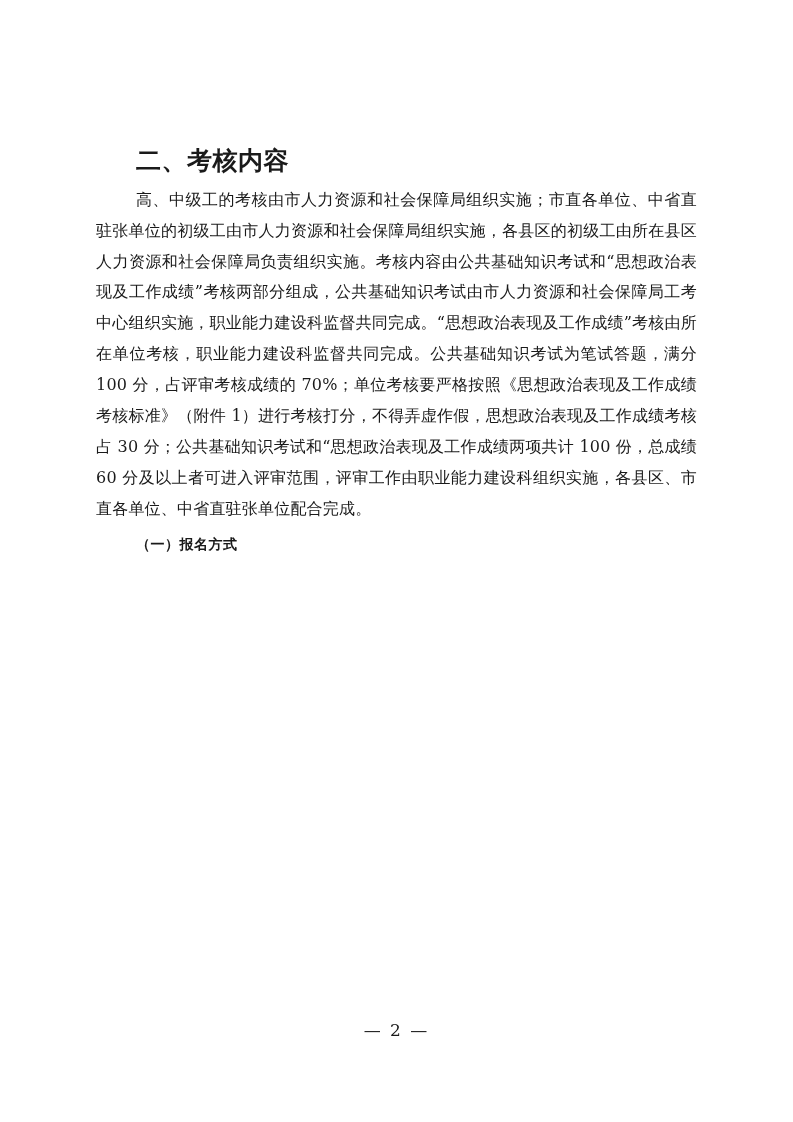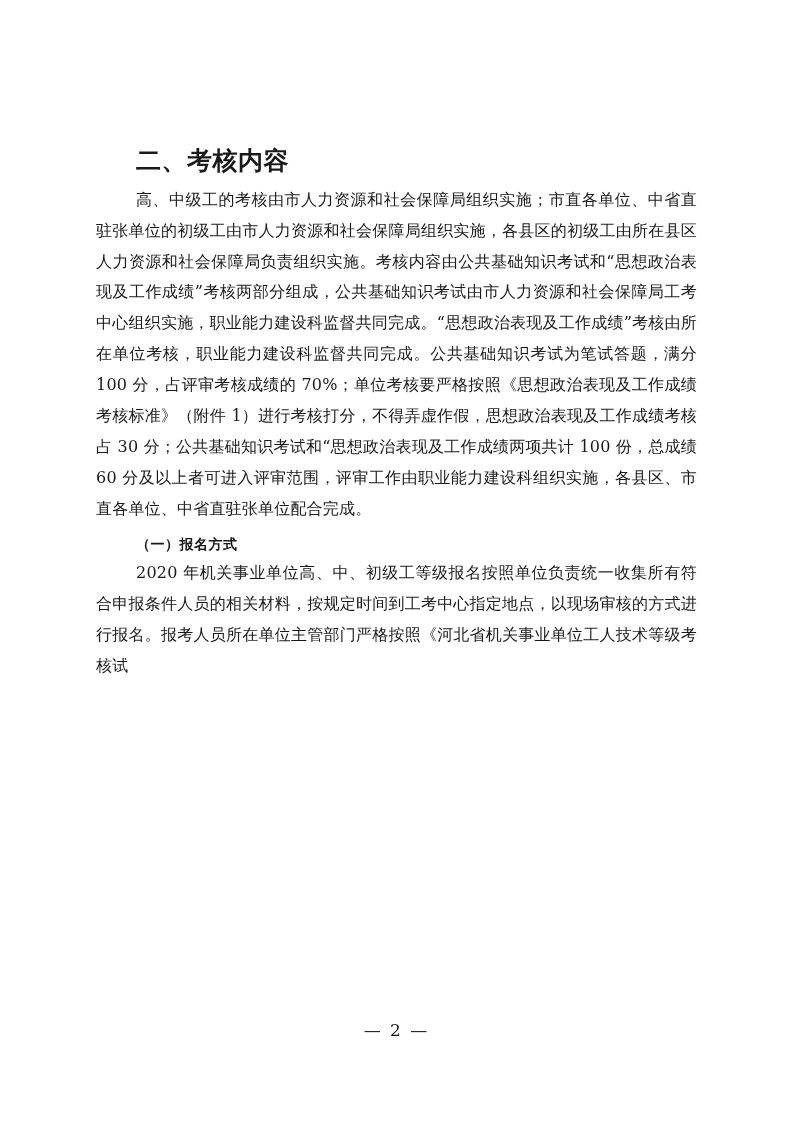--- a/index.html
+++ b/index.html
@@ -74,18 +74,17 @@
 
     <p class="heading">二、考核内容</p>
 
     <p class="para">高、中级工的考核由市人力资源和社会保障局组织实施；市直各单位、中省直驻张单位的初级工由市人力资源和社会保障局组织实施，各县区的初级工由所在县区人力资源和社会保障局负责组织实施。考核内容由公共基础知识考试和“思想政治表现及工作成绩”考核两部分组成，公共基础知识考试由市人力资源和社会保障局工考中心组织实施，职业能力建设科监督共同完成。“思想政治表现及工作成绩”考核由所在单位考核，职业能力建设科监督共同完成。公共基础知识考试为笔试答题，满分 100 分，占评审考核成绩的 70%；单位考核要严格按照《思想政治表现及工作成绩考核标准》（附件 1）进行考核打分，不得弄虚作假，思想政治表现及工作成绩考核占 30 分；公共基础知识考试和“思想政治表现及工作成绩两项共计 100 份，总成绩 60 分及以上者可进入评审范围，评审工作由职业能力建设科组织实施，各县区、市直各单位、中省直驻张单位配合完成。</p>
 
     <div class="spacer-sm"></div>
 
 
     <p class="heading-sub">（一）报名方式</p>
 
-    <p class="para">2020 年机关事业单位高、中、初级工等级报名按照单位负责统一收集所有符合申报条件人员的相关材料，按规定时间到工考中心指定地点，以现场审核的方式进行报名。报考人员所在单位主管部门严格按照《河北省机关事业单位工人技术等级考核试</p>
 
   </div>
 
   <div class="footer">— 2 —</div>
 </div>
 
 </body></html>

